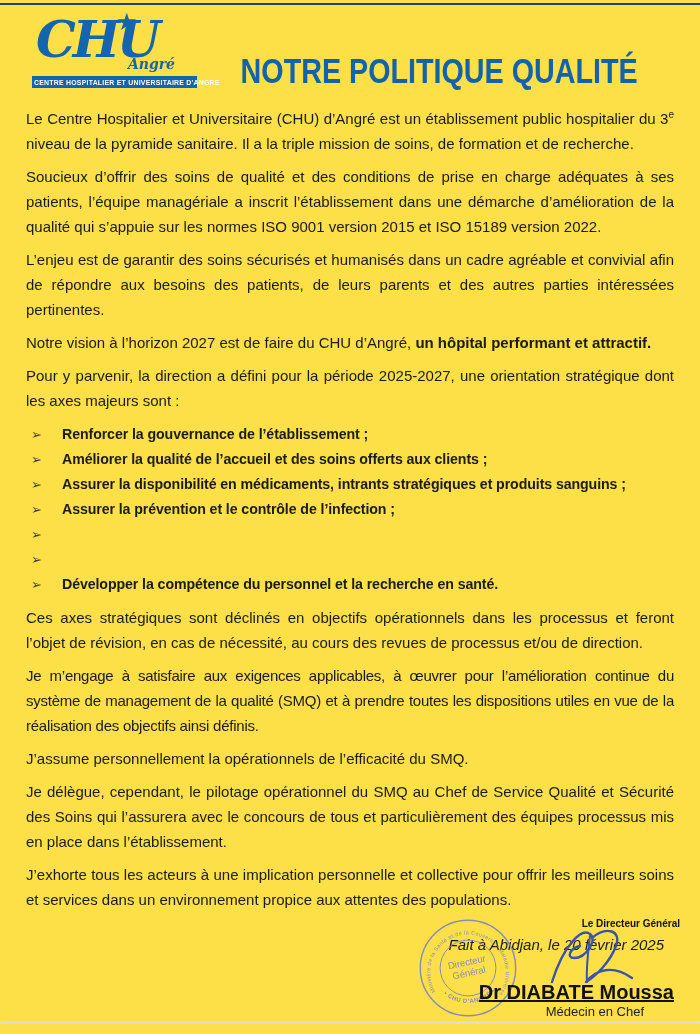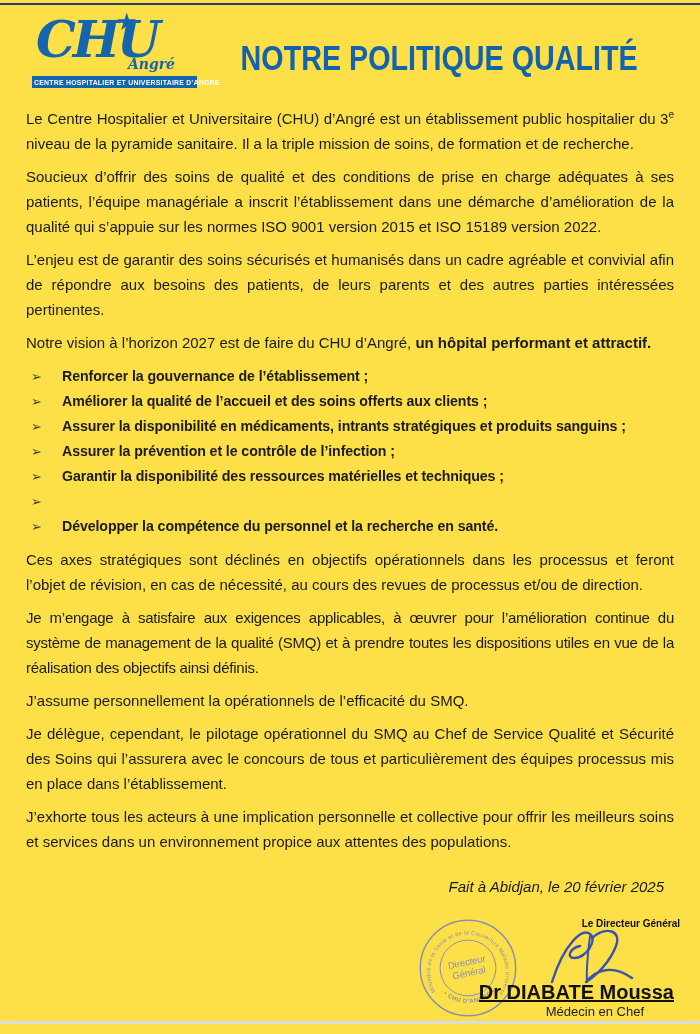--- a/index.html
+++ b/index.html
@@ -69,21 +69,21 @@
     font-size: 6.9px;
     font-weight: 700;
     letter-spacing: 0.25px;
     text-align: center;
     padding: 2.5px 2px;
     white-space: nowrap;
   }
   .title-wrap {
     flex: 1;
     text-align: center;
-    margin-top: 26px;
+    margin-top: 39px;
   }
   .doc-title {
     display: inline-block;
     font-size: 35px;
     font-weight: 700;
     color: #1263ab;
     letter-spacing: 0px;
     transform: scaleX(0.82);
     transform-origin: center;
     white-space: nowrap;
@@ -192,41 +192,41 @@
     </div>
   </div>
 
   <div class="body">
     <p><span>Le Centre Hospitalier et Universitaire (CHU) d’Angré est un établissement public hospitalier du 3</span><sup class="ord">e</sup><span> niveau de la pyramide sanitaire. Il a la triple mission de soins, de formation et de recherche.</span></p>
     <p>Soucieux d’offrir des soins de qualité et des conditions de prise en charge adéquates à ses patients, l’équipe managériale a inscrit l’établissement dans une démarche d’amélioration de la qualité qui s’appuie sur les normes ISO 9001 version 2015 et ISO 15189 version 2022.</p>
     <p>L’enjeu est de garantir des soins sécurisés et humanisés dans un cadre agréable et convivial afin de répondre aux besoins des patients, de leurs parents et des autres parties intéressées pertinentes.</p>
 
     <p class="mt"><span>Notre vision à l’horizon 2027 est de faire du CHU d’Angré, </span><span class="bold">un hôpital performant et attractif.</span></p>
 
+    <p class="mt">Pour y parvenir, la direction a défini pour la période 2025-2027, une orientation stratégique dont les axes majeurs sont :</p>
 
     <ul class="axes">
       <li>
           <span class="bullet">➢</span>
           <span>Renforcer la gouvernance de l’établissement ;</span>
         </li>
       <li>
           <span class="bullet">➢</span>
           <span>Améliorer la qualité de l’accueil et des soins offerts aux clients ;</span>
         </li>
       <li>
           <span class="bullet">➢</span>
           <span>Assurer la disponibilité en médicaments, intrants stratégiques et produits sanguins ;</span>
         </li>
       <li>
           <span class="bullet">➢</span>
           <span>Assurer la prévention et le contrôle de l’infection ;</span>
         </li>
       <li>
           <span class="bullet">➢</span>
-          <span>Garantir la disponibilité des ressources matérielles et techniques ;</span>
         </li>
       <li>
           <span class="bullet">➢</span>
         </li>
       <li>
           <span class="bullet">➢</span>
           <span>Développer la compétence du personnel et la recherche en santé.</span>
         </li>
     </ul>
 

